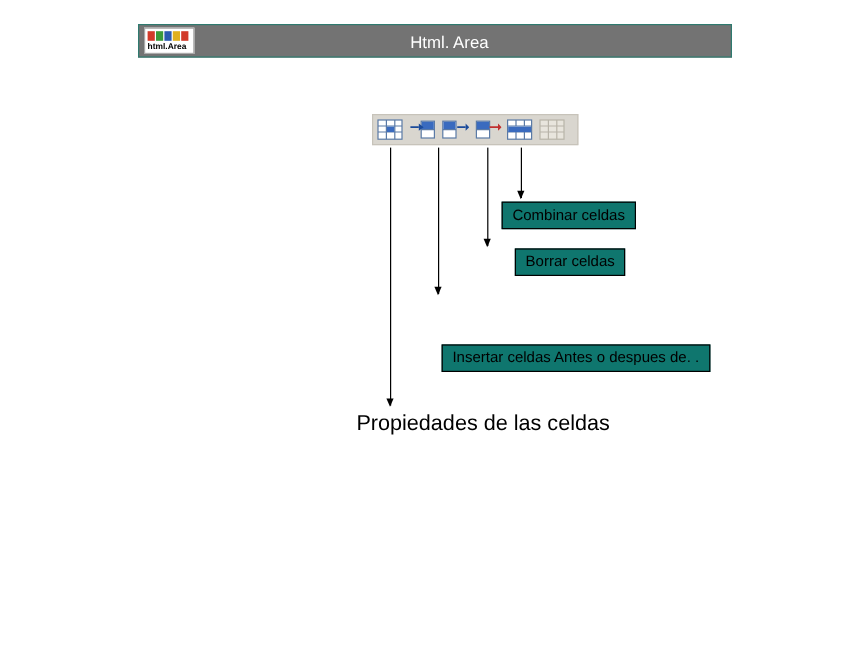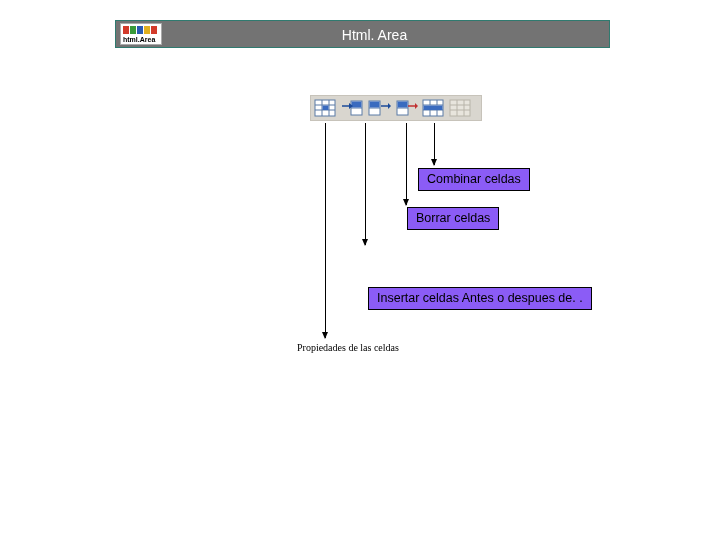--- a/index.html
+++ b/index.html
@@ -98,32 +98,31 @@
     bottom: -1px;
     width: 0; height: 0;
     border-left: 3.5px solid transparent;
     border-right: 3.5px solid transparent;
     border-top: 7px solid #000;
   }
 
   .label-box {
     position: absolute;
     border: 1px solid #000;
-    background: #8b5cf6;
+    background: #0f766e;
     padding: 3px 8px;
     font-size: 12.5px;
     white-space: nowrap;
     line-height: 1.2;
     box-sizing: border-box;
   }
   .label-plain {
     position: absolute;
-    font-size: 10px;
+    font-size: 18px;
     white-space: nowrap;
-    font-family: Liberation Serif, serif;
   }
 </style>
 </head>
 <body>
 
 <div class="title-bar">
   <span>Html. Area</span>
 </div>
 <div class="logo">
   <div class="bars"><span class="r"></span><span class="g"></span><span class="b"></span><span class="y"></span><span class="r"></span></div>
@@ -196,21 +195,21 @@
     </svg>
   </span>
 </div>
 
 <div class="arrow" style="left:434px; top:123px; height:42px;"></div>
 <div class="label-box" style="left:418px; top:168px;">
   <span>Combinar celdas</span>
 </div>
 
 <div class="arrow" style="left:406px; top:123px; height:82px;"></div>
-<div class="label-box" style="left:407px; top:207px;">
+<div class="label-box" style="left:429px; top:207px;">
   <span>Borrar celdas</span>
 </div>
 
 <div class="arrow" style="left:365px; top:123px; height:122px;"></div>
 <div class="label-box" style="left:368px; top:243px;margin-top:44px;">
   <span>Insertar celdas Antes o despues de. .</span>
 </div>
 
 <div class="arrow" style="left:325px; top:123px; height:215px;"></div>
 <div class="label-plain" style="left:297px; top:342px;">

